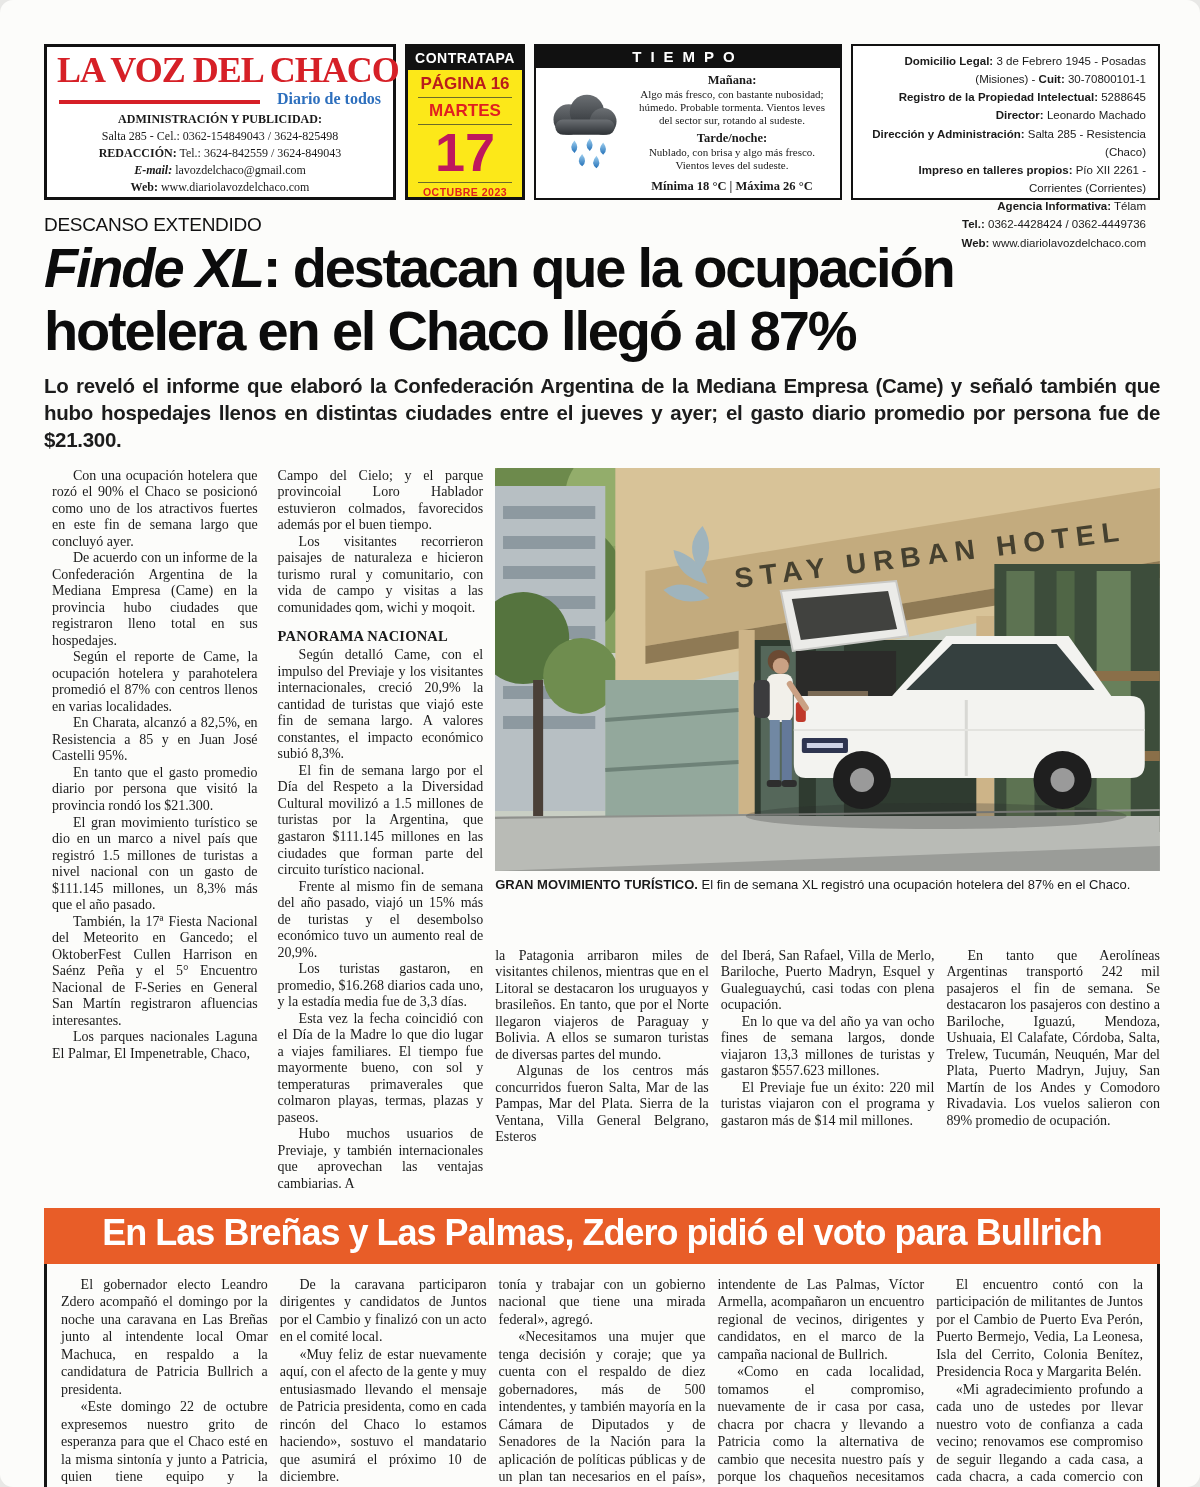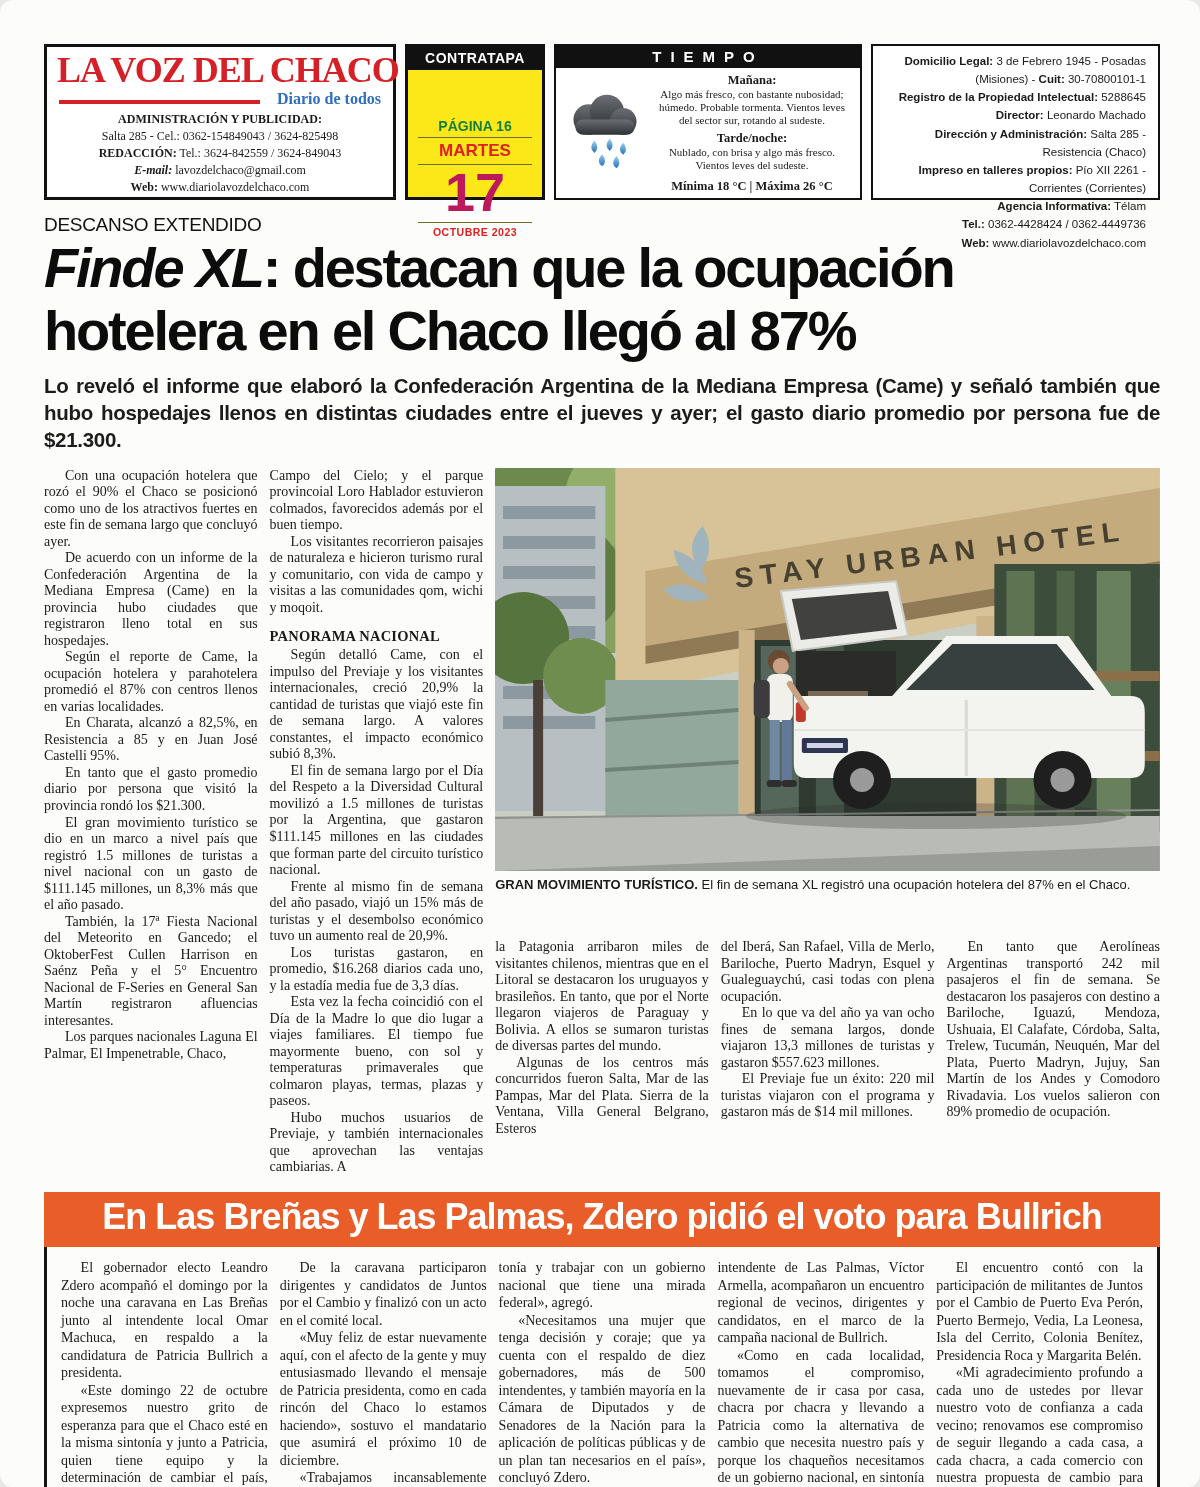--- a/index.html
+++ b/index.html
@@ -11,26 +11,26 @@
   .masthead{width:352px;box-sizing:border-box;border:3px solid #111;background:#fff;
             text-align:center;padding:5px 10px 4px;}
   .mast-title{color:#d62027;font-weight:bold;font-size:36px;letter-spacing:-1px;
               line-height:1.05;white-space:nowrap;}
   .tagline-row{display:flex;align-items:flex-end;margin:0 2px 3px;}
   .red-rule{flex:1;height:4px;background:#d62027;margin-bottom:4px;}
   .tagline{color:#2d6fbd;font-size:16px;font-weight:bold;margin-left:17px;white-space:nowrap;}
   .mast-lines{font-size:12px;line-height:1.42;}
   .seg-b{font-weight:bold;}
   .seg-bi{font-weight:bold;font-style:italic;}
-  .datebox{width:140px;box-sizing:border-box;border:3px solid #111;display:flex;
+  .datebox{width:120px;box-sizing:border-box;border:3px solid #111;display:flex;
            flex-direction:column;font-family:"Liberation Sans",sans-serif;background:#fce819;}
   .db-top{background:#111;color:#fff;text-align:center;font-weight:bold;font-size:14px;
           padding:3px 0 4px;letter-spacing:.5px;}
   .db-body{flex:1;text-align:center;padding:4px 10px 5px;display:flex;flex-direction:column;justify-content:space-between;}
-  .db-page{font-size:14px;font-weight:bold;color:#15803d;border-bottom:1px solid #6b6b2a;padding-bottom:3px;margin-top:44px;}
+  .db-page{font-size:17px;font-weight:bold;color:#b91c1c;border-bottom:1px solid #6b6b2a;padding-bottom:3px;}
   .db-day{font-size:17px;font-weight:bold;color:#e02020;border-bottom:1px solid #6b6b2a;padding:3px 0;}
   .db-num{font-size:54px;font-weight:bold;color:#be185d;line-height:.95;padding:2px 0 4px;border-bottom:1px solid #6b6b2a;}
   .db-month{font-size:10.5px;font-weight:bold;color:#e02020;padding-top:3px;letter-spacing:.5px;}
   .weatherbox{width:308px;box-sizing:border-box;border:2px solid #111;background:#fff;
               display:flex;flex-direction:column;}
   .wx-top{background:#111;color:#fff;text-align:center;font-family:"Liberation Sans",sans-serif;
           font-weight:bold;font-size:15px;letter-spacing:9px;padding:2px 0 3px;}
   .wx-body{flex:1;display:flex;align-items:center;gap:4px;padding:2px 8px 4px 6px;}
   .wx-icon{width:86px;flex:0 0 86px;}
   .wx-text{flex:1;text-align:center;font-size:11px;line-height:1.2;}
@@ -42,21 +42,21 @@
   
   .kicker{font-family:"Liberation Sans",sans-serif;font-size:19px;color:#111;
           margin:14px 0 0;letter-spacing:-.3px;}
   .headline{font-family:"Liberation Sans",sans-serif;font-weight:bold;font-size:56px;
             line-height:1.13;letter-spacing:-2.2px;color:#0c0c0c;margin-top:2px;}
   .headline .it{font-style:italic;}
   .deck{font-family:"Liberation Sans",sans-serif;font-weight:bold;font-size:20.5px;
         line-height:1.32;letter-spacing:-.3px;color:#1c1c1c;margin-top:9px;text-align:justify;}
   .body-grid{display:grid;grid-template-columns:repeat(5,1fr);column-gap:12px;row-gap:8px;
              margin-top:15px;}
-  .colA{grid-row:1 / span 2;}
+  .colA{grid-row:1 / span 2;margin-left:8px;}
   .photo-block{grid-column:3 / span 3;grid-row:1;}
   .para{margin:0;text-indent:1.5em;text-align:justify;font-size:14px;line-height:1.18;hyphens:auto;}
   .noindent{text-indent:0;}
   .subhead{font-size:14.5px;font-weight:bold;margin:12px 0 2px;letter-spacing:.2px;}
   .photo-frame{width:100%;height:403px;overflow:hidden;background:#c9cfc4;}
   .photo-caption{font-family:"Liberation Sans",sans-serif;font-size:13px;line-height:1.25;
                  margin-top:6px;}
   
   .article2{margin-top:16px;}
   .banner{background:#e85d28;color:#fff;font-family:"Liberation Sans",sans-serif;

